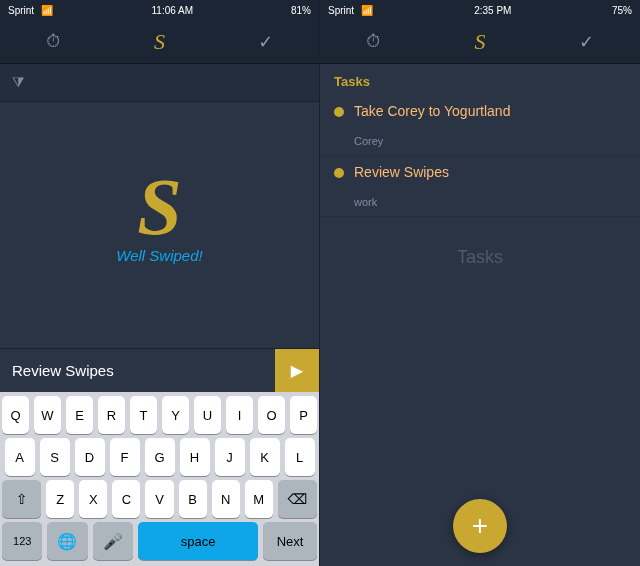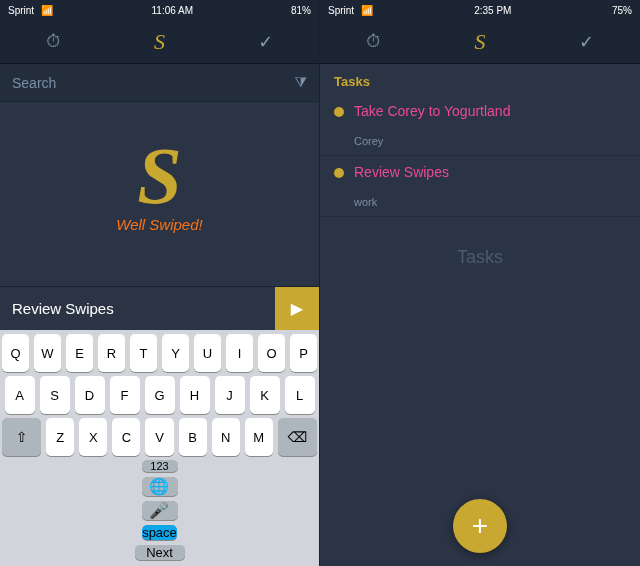--- a/index.html
+++ b/index.html
@@ -84,21 +84,21 @@
     }
     .logo-s {
       font-size: 80px;
       color: #c8a830;
       font-weight: bold;
       font-style: italic;
       line-height: 1;
       font-family: Georgia, serif;
     }
     .well-swiped {
-      color: #f97316;
+      color: #0ea5e9;
       font-size: 15px;
       margin-top: 0;
       font-style: italic;
     }
 
     .input-area {
       height: 44px;
       background: #2b3444;
       display: flex;
       align-items: center;
@@ -205,21 +205,20 @@
       min-width: 36px;
       max-width: none;
       flex: 1.4;
     }
     .keyboard-bottom-row {
       display: flex;
       align-items: center;
       justify-content: center;
       padding: 4px 2px 6px 2px;
       gap: 5px;
-      flex-direction: column;
     }
 
     
     .right-panel {
       width: 320px;
       height: 566px;
       background: #2b3444;
       display: flex;
       flex-direction: column;
     }
@@ -268,21 +267,21 @@
       width: 10px;
       height: 10px;
       border-radius: 50%;
       background: #c8a830;
       margin-top: 4px;
       margin-right: 10px;
       flex-shrink: 0;
     }
     .task-content {}
     .task-title {
-      color: #ec4899;
+      color: #fdba74;
       font-size: 14px;
       font-weight: 500;
     }
     .task-subtitle {
       color: #7a8fa8;
       font-size: 11px;
       margin-top: 16px;
     }
 
     .tasks-empty-area {
@@ -334,21 +333,20 @@
     </div>
   </div>
 
   <div class="tab-bar">
     <div class="tab-icon">⏱</div>
     <div class="tab-icon active" style="font-size:22px; font-style:italic; font-family:Georgia,serif; color:#c8a830;">S</div>
     <div class="tab-icon">✓</div>
   </div>
 
   <div class="search-bar">
-    <span class="search-text">Search</span>
     <span class="search-filter-icon">⧩</span>
   </div>
 
   <div class="logo-area">
     <div class="logo-s">S</div>
     <div class="well-swiped">Well Swiped!</div>
   </div>
 
   <div class="input-area">
     <input class="task-input" type="text" value="Review Swipes" style="">

